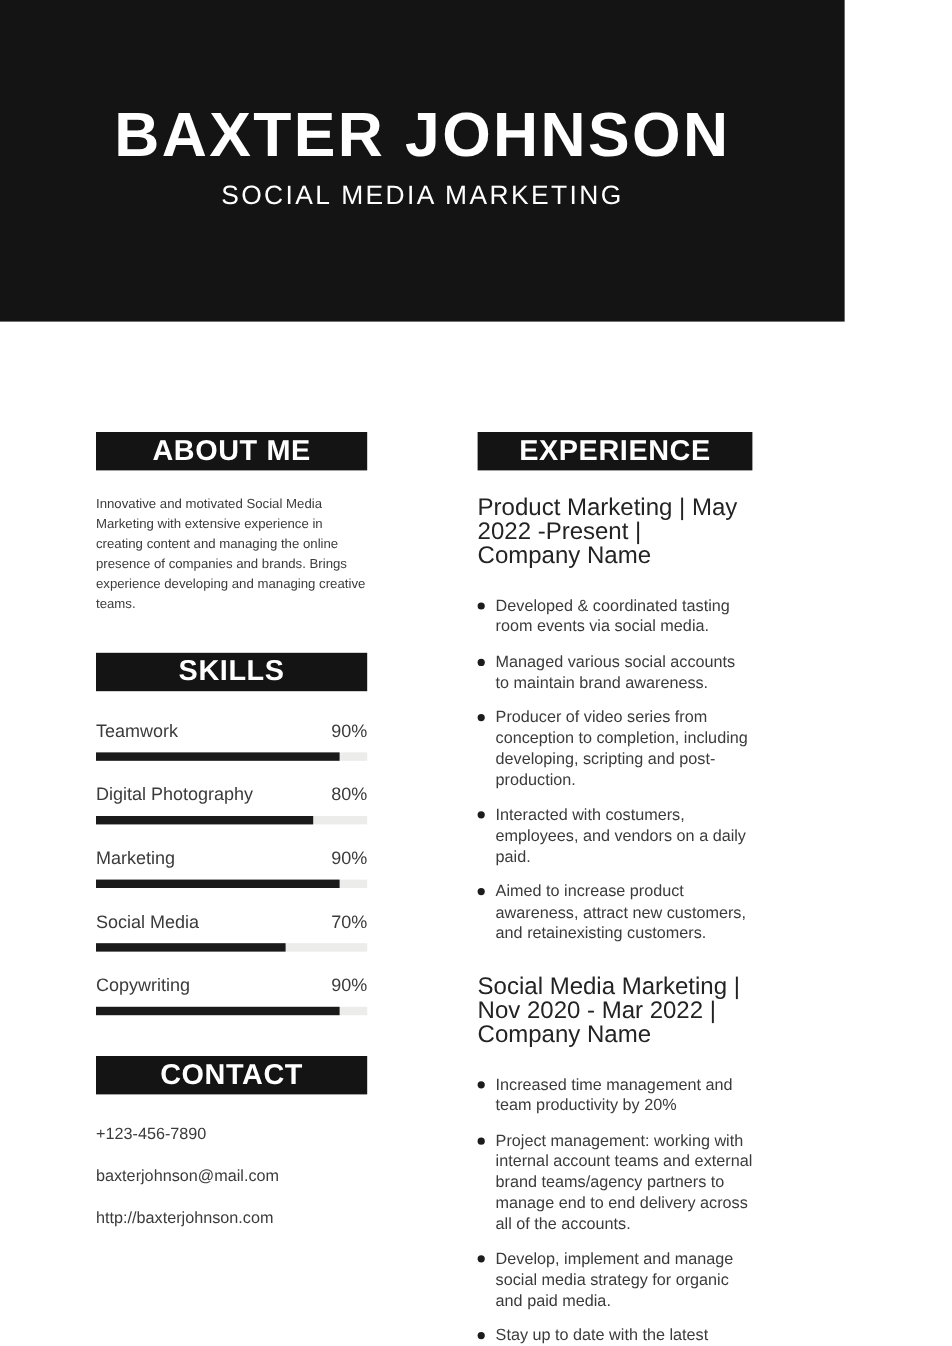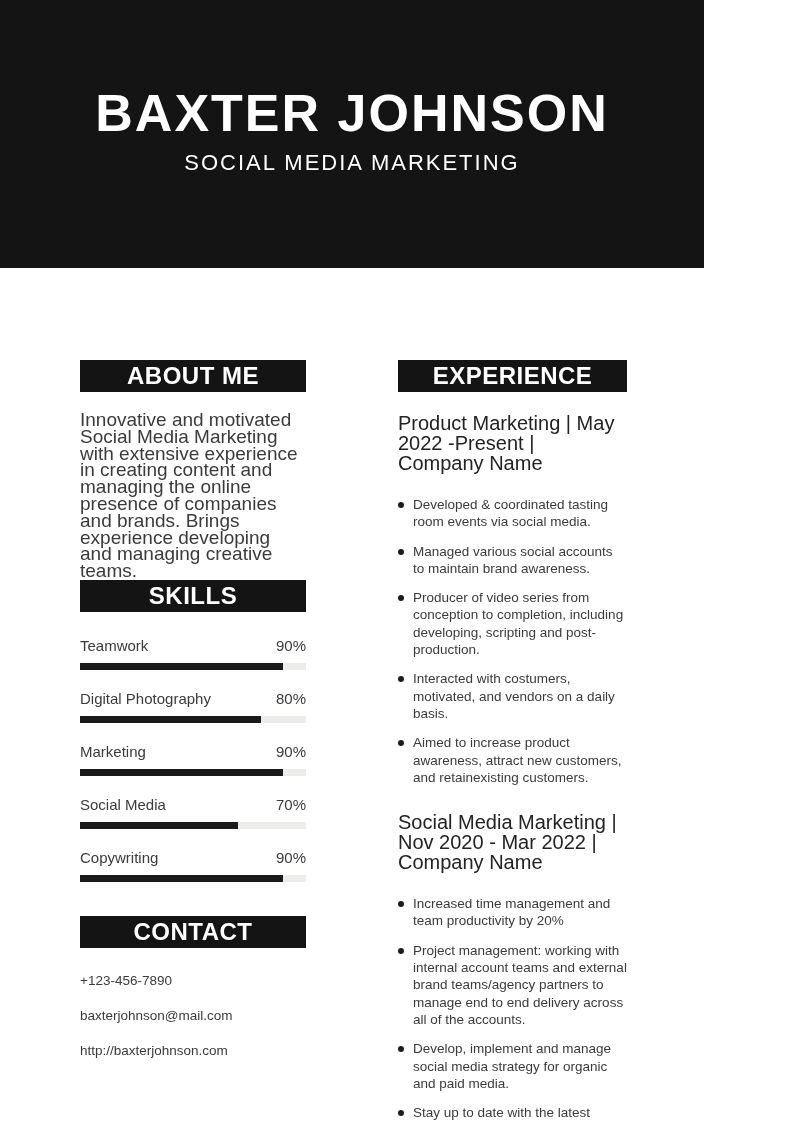--- a/index.html
+++ b/index.html
@@ -48,26 +48,26 @@
     height: 32px;
     line-height: 32px;
     text-align: center;
     font-size: 24px;
     font-weight: 600;
     letter-spacing: 0.5px;
   }
   
   .about-text {
     margin: 20px 0 0 0;
-    font-size: 19px;
+    font-size: 11px;
     line-height: 16.8px;
     color: #3b3b3b;
   }
   
-  .skills-section { }
+  .skills-section { margin-top: 31px; }
   .skill { margin-top: 20px; }
   .skill:first-child { margin-top: 25px; }
   .skill-head {
     display: flex;
     justify-content: space-between;
     font-size: 15px;
     color: #3b3b3b;
   }
   .track {
     margin-top: 9px;
@@ -212,21 +212,21 @@
               <div class="bullet">
                 <span class="dot"></span>
                 <span class="bullet-text">Managed various social accounts to maintain brand awareness.</span>
               </div>
               <div class="bullet">
                 <span class="dot"></span>
                 <span class="bullet-text">Producer of video series from conception to completion, including developing, scripting and post-production.</span>
               </div>
               <div class="bullet">
                 <span class="dot"></span>
-                <span class="bullet-text">Interacted with costumers, motivated, and vendors on a daily basis.</span>
+                <span class="bullet-text">Interacted with costumers, employees, and vendors on a daily paid.</span>
               </div>
               <div class="bullet">
                 <span class="dot"></span>
                 <span class="bullet-text">Aimed to increase product awareness, attract new customers, and retainexisting customers.</span>
               </div>
             </div>
           </section>
           <section class="job">
             <h3 class="job-title">Social Media Marketing | Nov 2020 - Mar 2022 |
 Company Name</h3>

